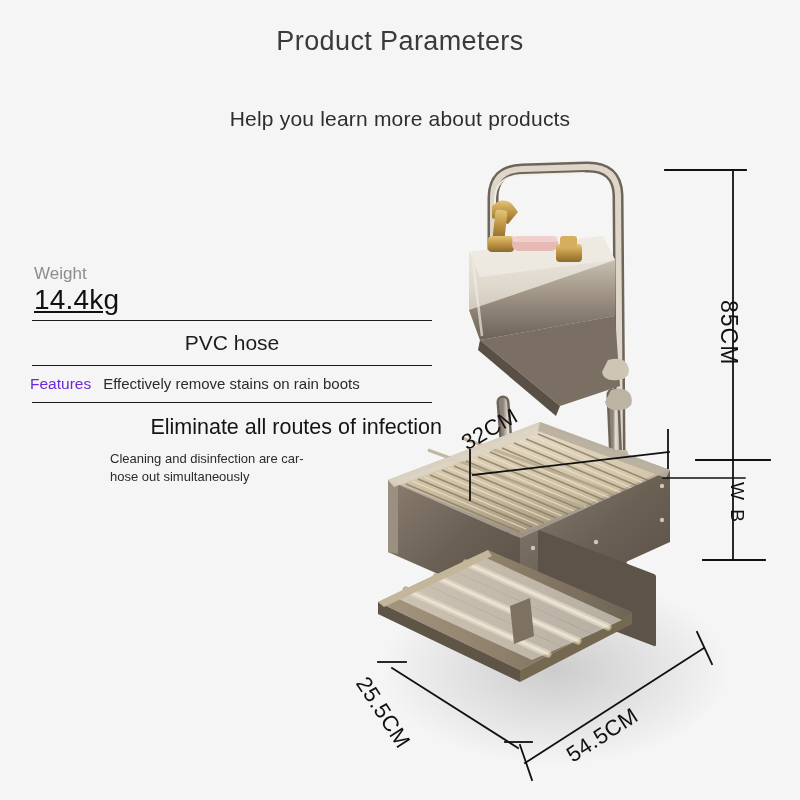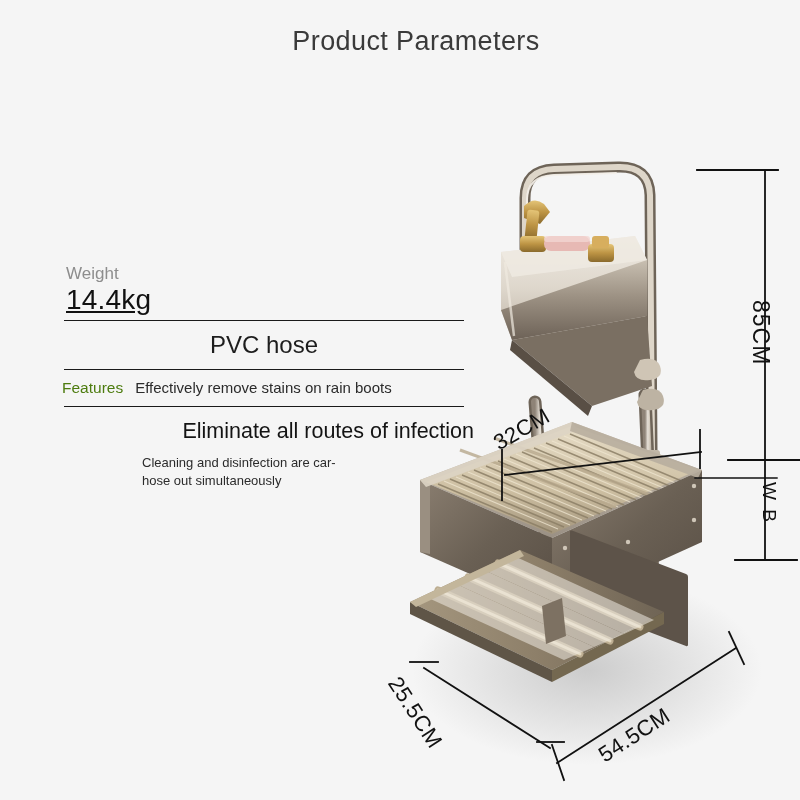--- a/index.html
+++ b/index.html
@@ -3,21 +3,21 @@
 <meta charset="utf-8">
 <style>
   html,body{margin:0;padding:0;}
   body{
     width:800px;height:800px;
     background:#f5f5f5;
     font-family:"Liberation Sans","DejaVu Sans",sans-serif;
     overflow:hidden;position:relative;
     -webkit-font-smoothing:antialiased;
   }
-  #page{position:absolute;inset:0;background:#f5f5f5;margin-left:32px;}
+  #page{position:absolute;inset:0;background:#f5f5f5;}
 
   
   .title{
     position:absolute;left:0;right:0;top:26px;
     text-align:center;font-size:27px;color:#3a3a3a;
     letter-spacing:.4px;font-weight:400;
   }
   .subtitle{
     position:absolute;left:0;right:0;top:107px;
     text-align:center;font-size:21px;color:#2e2e2e;
@@ -28,23 +28,23 @@
   .spec-table{position:absolute;left:22px;top:258px;width:420px;}
   .spec-row{position:relative;}
   .rule{height:0;border-bottom:1.6px solid #1a1a1a;margin:0 10px 0 10px;}
   .r-name{display:flex;align-items:center;padding:4px 0 6px 12px;}
   .lbl-name{font-size:21px;color:#111;margin-right:16px;white-space:nowrap;}
   .val-name{font-size:13.5px;color:#2b2b2b;line-height:1.32;}
   .r-weight{display:flex;align-items:baseline;padding:6px 0 4px 12px;flex-direction:column;}
   .lbl-weight{font-size:17px;color:#8d8d8d;margin-right:18px;white-space:nowrap;}
   .val-weight{font-size:28px;color:#111;letter-spacing:.2px;text-decoration:underline;}
   .r-material{padding:9px 0 9px 8px;font-size:17.5px;color:#1d1d1d;white-space:nowrap;}
-  .r-pvc{padding:10px 0 10px 0;text-align:center;font-size:24px;color:#1d1d1d;}
+  .r-pvc{padding:10px 0 10px 0;text-align:center;font-size:21px;color:#1d1d1d;}
   .r-features{display:flex;align-items:baseline;padding:9px 0 9px 8px;}
-  .lbl-features{font-size:15.5px;color:#4d7c0f;margin-right:12px;white-space:nowrap;}
+  .lbl-features{font-size:15.5px;color:#6d28d9;margin-right:12px;white-space:nowrap;}
   .val-features{font-size:15px;color:#2b2b2b;white-space:nowrap;}
   .r-tagline{padding:12px 0 4px 0;text-align:right;font-size:21.5px;color:#141414;}
   .r-note{padding:6px 0 0 88px;font-size:13px;color:#2b2b2b;line-height:1.36;}
 
   
   .product{position:absolute;left:370px;top:150px;width:430px;height:650px;}
   .product svg{display:block;}
 
   
   .dim{position:absolute;color:#111;white-space:nowrap;}
@@ -60,20 +60,21 @@
     transform:rotate(-33deg);transform-origin:left bottom;letter-spacing:.5px;}
 
   .leaders{position:absolute;left:0;top:0;width:800px;height:800px;pointer-events:none;}
 </style>
 </head>
 <body>
 
 <div id="page">
 
   <div class="title">Product Parameters</div>
+  <div class="subtitle">Help you learn more about products</div>
 
   <div class="spec-table">
 
 
     <div class="spec-row">
       <div class="r-weight">
         <span class="lbl-weight">Weight</span>
         <span class="val-weight">14.4kg</span>
       </div>
       <div class="rule"></div>

